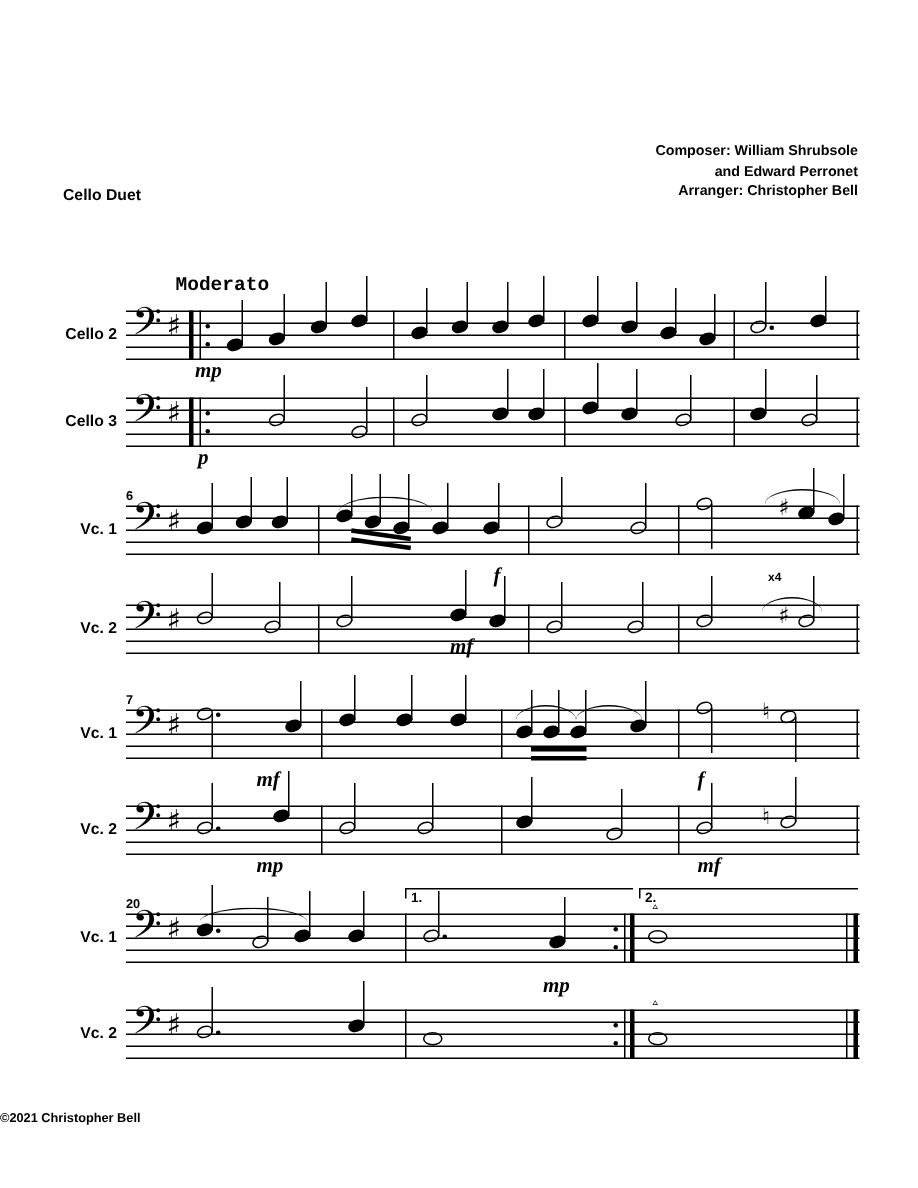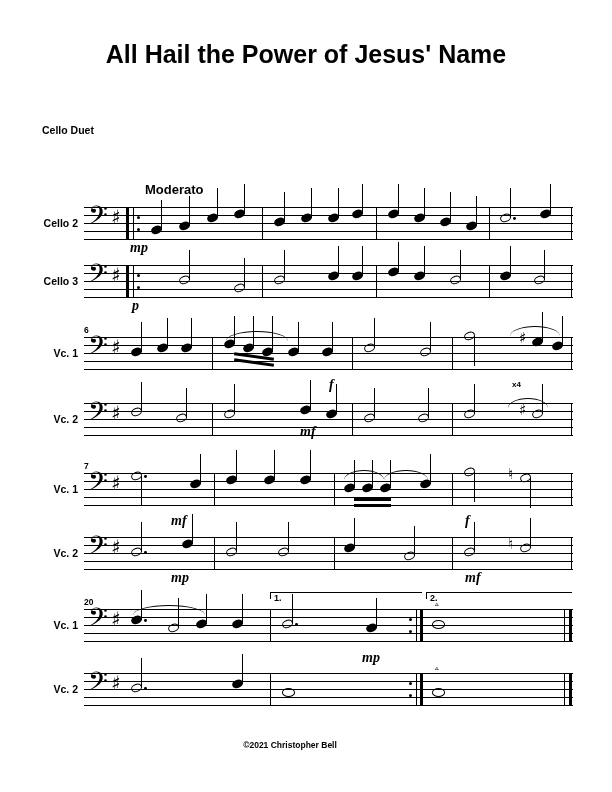--- a/index.html
+++ b/index.html
@@ -44,21 +44,20 @@
     top: 124px;
     left: 42px;
     font-size: 10.5px;
     font-weight: bold;
   }
   .copyright {
     position: absolute;
     bottom: 42px;
     left: 0;
     width: 580px;
-    text-align: center;
     font-size: 8.5px;
     font-weight: bold;
   }
   
   .system {
     position: absolute;
     left: 0;
     width: 612px;
   }
   .staff {
@@ -194,28 +193,32 @@
     position: absolute;
     font-size: 8px;
     font-weight: bold;
   }
 </style>
 </head>
 <body>
 
 <div class="page">
 
-  <div class="title">All Hail the Power of Jesus' Name</div>
-
+
+  <div class="credits">
+    <div>Composer: William Shrubsole</div>
+    <div>and Edward Perronet</div>
+    <div>Arranger: Christopher Bell</div>
+  </div>
 
   <div class="instrumentation">Cello Duet</div>
 
   <div class="system" style="top:0;height:120px;">
 
-    <div class="tempo" style="top:182px;left:145px;">Moderato</div>
+    <div class="tempo" style="top:182px;left:117px;font-family:Liberation Mono, monospace;">Moderato</div>
 
     <div class="staff" style="top:207px;">
       <div class="line l0"></div>
       <div class="line l1"></div>
       <div class="line l2"></div>
       <div class="line l3"></div>
       <div class="line l4"></div>
     </div>
 
     <div class="staff" style="top:265px;">

